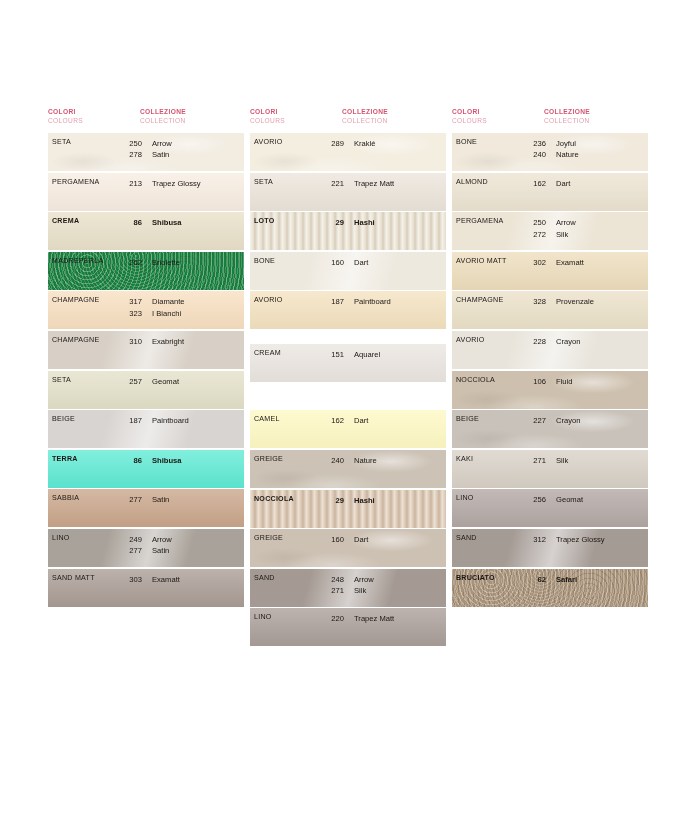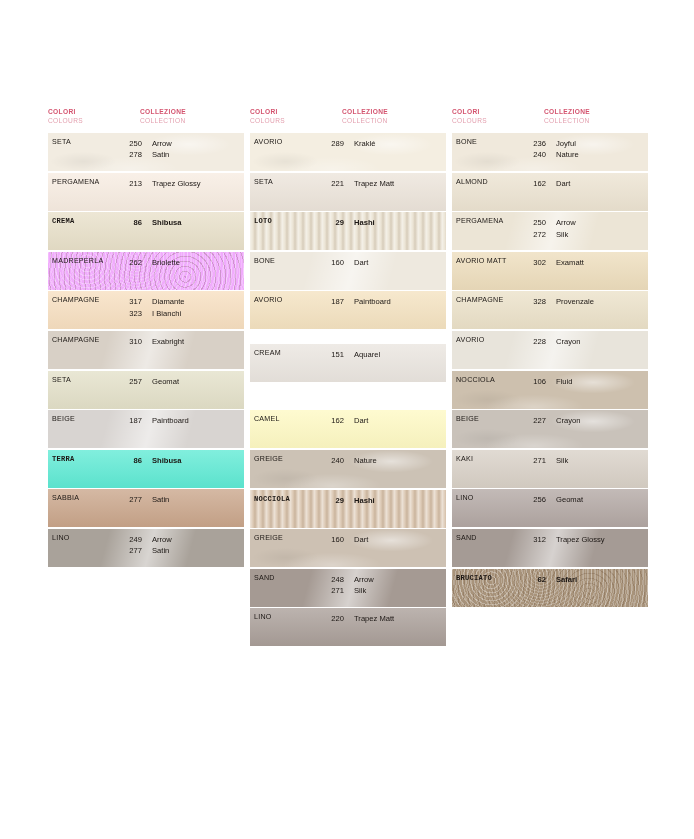--- a/index.html
+++ b/index.html
@@ -51,21 +51,21 @@
   .row{
     position:relative;width:196px;height:38px;margin-bottom:1.6px;
     overflow:hidden;
   }
   .row .tex{position:absolute;inset:0;}
   .row .lbl{
     position:absolute;left:4px;top:5px;
     font-size:7.1px;letter-spacing:.25px;color:#1c1714;
     white-space:nowrap;
   }
-  .row.b .lbl{font-weight:bold;font-family:Liberation Mono, monospace;}
+  .row.b .lbl{font-weight:bold;}
   .codes{
     position:absolute;left:70px;top:5px;
     line-height:11.4px;
   }
   .codeline{white-space:nowrap;font-size:7.6px;color:#1c1714;}
   .codeline .num{
     display:inline-block;width:24px;text-align:right;
     font-weight:normal;
   }
   .codeline .nm{
@@ -153,21 +153,21 @@
             <div class="codeline"><span class="num">213</span><span class="nm">Trapez Glossy</span></div>
           </div>
         </div>
         <div class="row b" style="background: rgb(232, 224, 201);">
           <div class="tex soft"></div>
           <div class="lbl">CREMA</div>
           <div class="codes">
             <div class="codeline"><span class="num">86</span><span class="nm">Shibusa</span></div>
           </div>
         </div>
-        <div class="row" style="background: #f0abfc;">
+        <div class="row" style="background: #15803d;">
           <div class="tex grain"></div>
           <div class="lbl">MADREPERLA</div>
           <div class="codes">
             <div class="codeline"><span class="num">262</span><span class="nm">Briolette</span></div>
           </div>
         </div>
         <div class="row" style="background: rgb(247, 223, 192);">
           <div class="tex soft"></div>
           <div class="lbl">CHAMPAGNE</div>
           <div class="codes">
@@ -209,20 +209,27 @@
           <div class="codes">
             <div class="codeline"><span class="num">277</span><span class="nm">Satin</span></div>
           </div>
         </div>
         <div class="row" style="background: rgb(169, 162, 154);">
           <div class="tex sheen"></div>
           <div class="lbl">LINO</div>
           <div class="codes">
             <div class="codeline"><span class="num">249</span><span class="nm">Arrow</span></div>
             <div class="codeline"><span class="num">277</span><span class="nm">Satin</span></div>
+          </div>
+        </div>
+        <div class="row" style="background: rgb(169, 156, 148);">
+          <div class="tex soft"></div>
+          <div class="lbl">SAND MATT</div>
+          <div class="codes">
+            <div class="codeline"><span class="num">303</span><span class="nm">Examatt</span></div>
           </div>
         </div>
       </div>
     <div class="colgroup c1">
         <div class="row" style="background: rgb(244, 238, 225);">
           <div class="tex mottle"></div>
           <div class="lbl">AVORIO</div>
           <div class="codes">
             <div class="codeline"><span class="num">289</span><span class="nm">Kraklé</span></div>
           </div>

